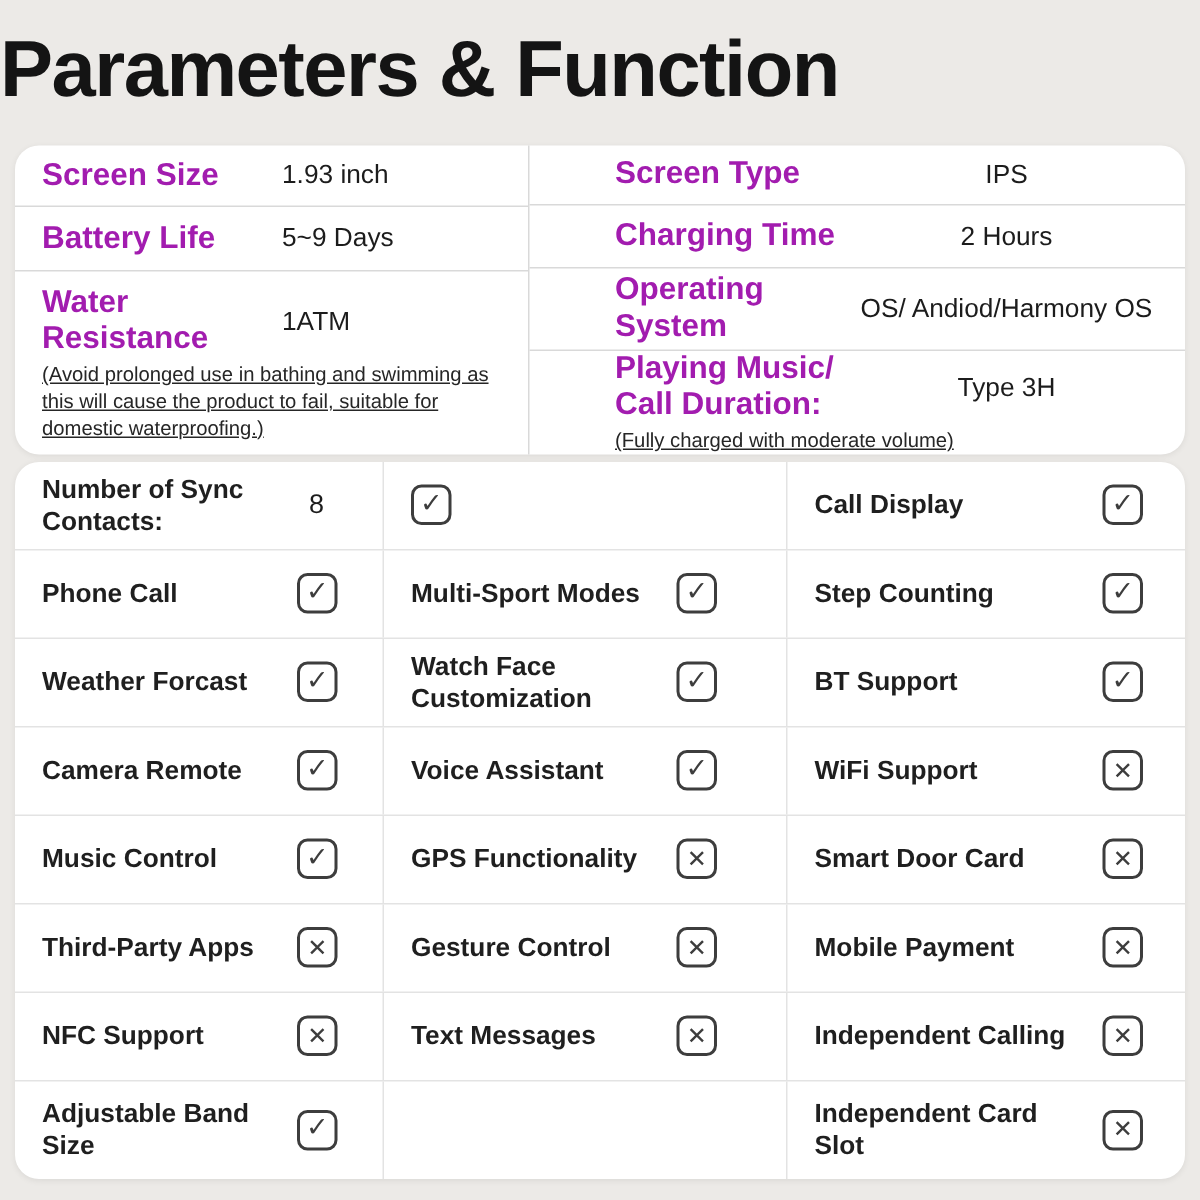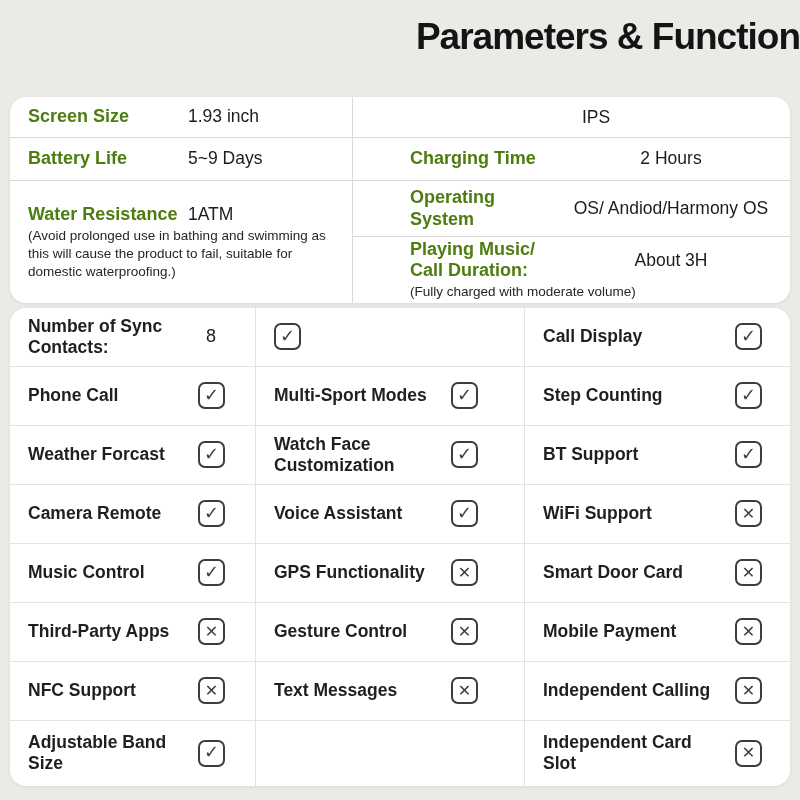--- a/index.html
+++ b/index.html
@@ -7,22 +7,22 @@
     width:800px; height:800px; overflow:hidden;
     background:#eceae7;
     font-family:"Liberation Sans", sans-serif;
     color:#1c1c1c;
   }
   .page { position:relative; width:800px; height:800px; }
 
   
   .title {
     position:absolute; top:16px; left:0; width:800px;
-    text-align:right;
-    font-size:37px; font-weight:800; letter-spacing:-1px;
+    text-align:left;
+    font-size:53px; font-weight:800; letter-spacing:-1px;
     color:#141414;
   }
 
   
   .card {
     position:absolute; left:10px; width:780px;
     background:#ffffff; border-radius:16px;
     box-shadow:0 1px 4px rgba(0,0,0,0.07);
     box-sizing:border-box;
   }
@@ -41,27 +41,28 @@
   .spec-row.hr { border-bottom:1px solid #d9d9d9; }
   .left  .r1 { height:41px; }  .left  .r2 { height:43px; }  .left  .r3 { flex:1; }
   .right .r1 { height:41px; }  .right .r2 { height:43px; }
   .right .r3 { height:56px; }  .right .r4 { flex:1; }
 
   .spec-main { display:flex; align-items:center; }
   .left  .spec-main { padding-left:18px; }
   .right .spec-main { padding-left:57px; }
   .spec-label {
     width:150px; flex:0 0 150px;
-    font-weight:700; font-size:18px; line-height:1.18; color:#4d7c0f;
+    font-weight:700; font-size:21px; line-height:1.18; color:#a21caf;
   }
   .left  .spec-value { font-size:17.5px; padding-left:10px; }
   .right .spec-value { flex:1; text-align:center; font-size:17.5px; padding-right:8px; }
   .spec-note {
     font-size:13.5px; line-height:1.32; color:#262626;
     padding-top:2px;
+    text-decoration:underline;
   }
   .left  .spec-note { padding-left:18px; max-width:305px; }
   .right .spec-note { padding-left:57px; }
 
   
   .f-row { display:flex; flex:1; box-sizing:border-box; }
   .f-row.hr { border-bottom:1px solid #e3e3e3; }
   .f-row.last { flex:1.13; }
   .f-cell {
     display:flex; align-items:center; box-sizing:border-box;
@@ -111,39 +112,40 @@
           <div class="spec-label">Water Resistance</div>
           <div class="spec-value">1ATM</div>
         </div>
         <div class="spec-note">(Avoid prolonged use in bathing and swimming as this will cause the product to fail, suitable for domestic waterproofing.)</div>
       </div>
     </div>
 
     <div class="spec-col right">
       <div class="spec-row r1 hr">
         <div class="spec-main">
+          <div class="spec-label">Screen Type</div>
           <div class="spec-value">IPS</div>
         </div>
       </div>
       <div class="spec-row r2 hr">
         <div class="spec-main">
           <div class="spec-label">Charging Time</div>
           <div class="spec-value">2 Hours</div>
         </div>
       </div>
       <div class="spec-row r3 hr">
         <div class="spec-main">
           <div class="spec-label">Operating System</div>
           <div class="spec-value">OS/ Andiod/Harmony OS</div>
         </div>
       </div>
       <div class="spec-row r4">
         <div class="spec-main">
           <div class="spec-label">Playing Music/ Call Duration:</div>
-          <div class="spec-value">About 3H</div>
+          <div class="spec-value">Type 3H</div>
         </div>
         <div class="spec-note">(Fully charged with moderate volume)</div>
       </div>
     </div>
 
   </div>
 
   <div class="card features">
 
     <div class="f-row hr">

